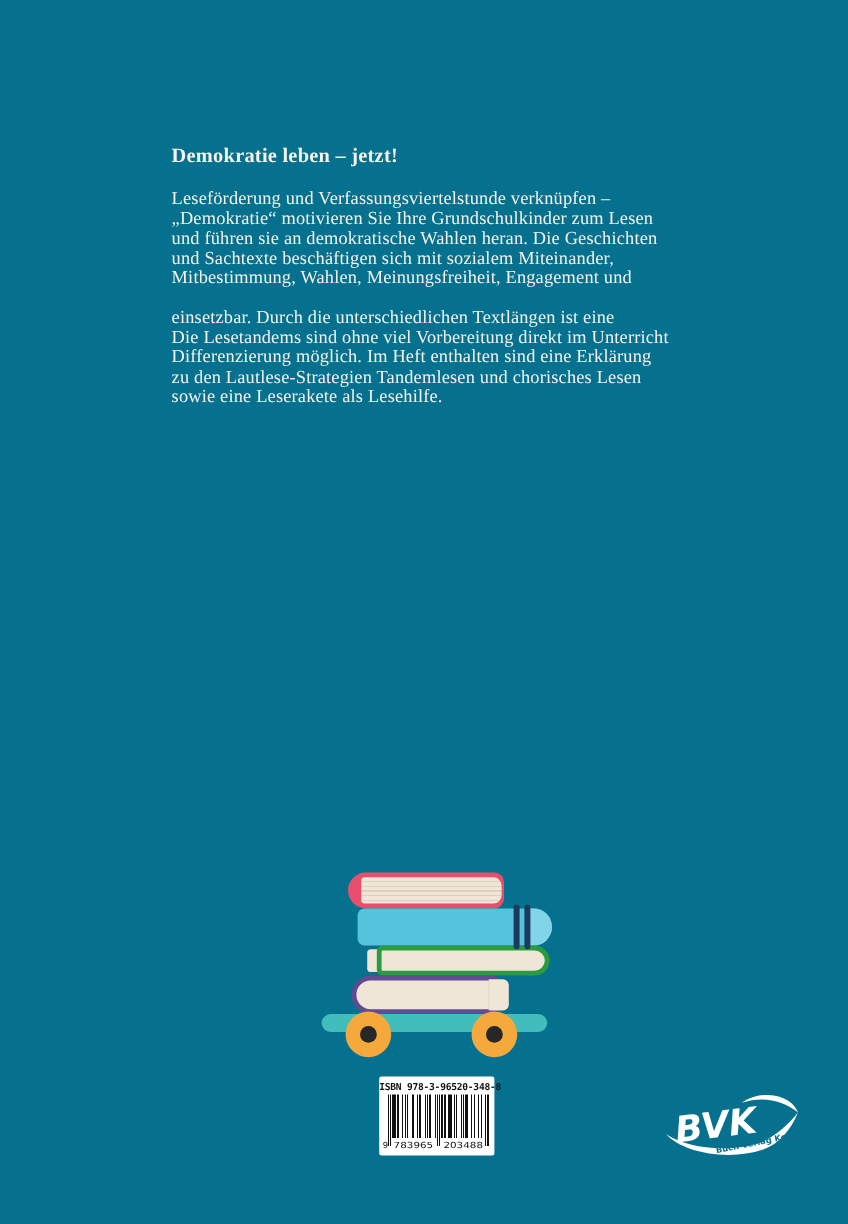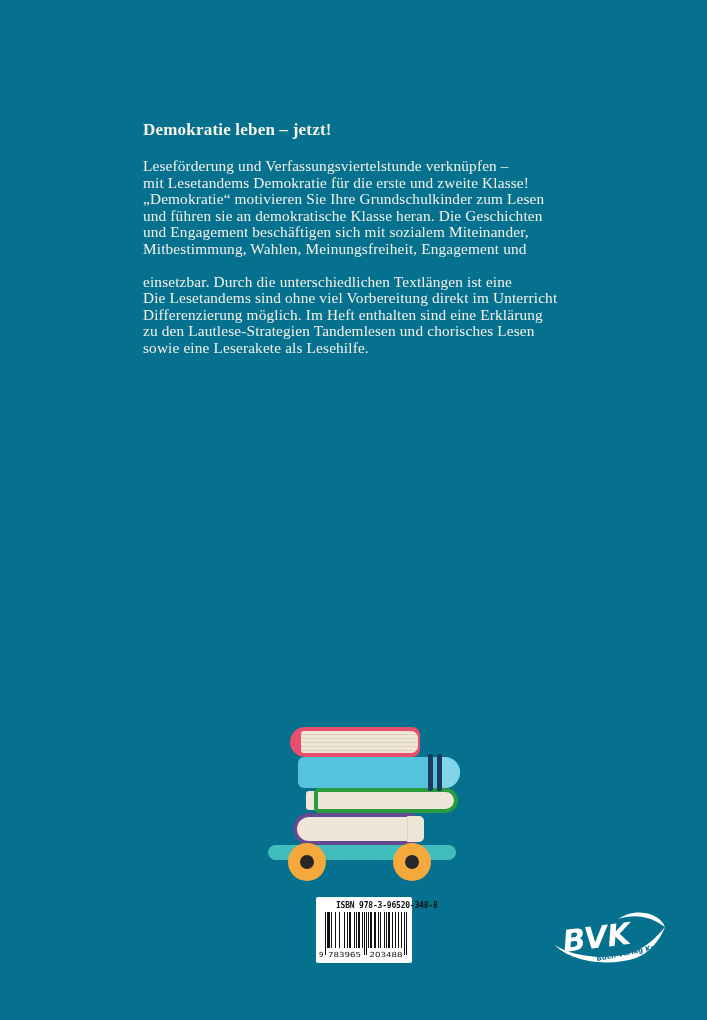--- a/index.html
+++ b/index.html
@@ -56,40 +56,39 @@
            background:var(--wheel-orange); z-index:2; }
   .wheel .hub { position:absolute; left:12px; top:12px; width:14px; height:14px;
            border-radius:50%; background:var(--wheel-hub); }
   .wheel1 { left:20px; } .wheel2 { left:125px; }
 
   
   .barcode-box { position:absolute; left:316px; top:897px; width:96px; height:66px;
            background:#ffffff; border-radius:2px; }
   .isbn-label { font-family:"DejaVu Sans Mono", monospace; font-weight:bold;
            font-size:8px; color:var(--barcode-ink); text-align:center;
-           padding-top:4px; letter-spacing:-0.2px; white-space:nowrap;margin-left:20px; }
+           padding-top:4px; letter-spacing:-0.2px; white-space:nowrap; }
   .bars-wrap { margin:2px auto 0 auto; width:92px; height:46px; }
 
   
   .logo { position:absolute; left:554px; top:912px; width:112px; height:58px; }
 </style>
 </head>
 <body>
 
 <div class="cover">
 
   <div class="text-block">
     <h1 class="cover-heading">Demokratie leben – jetzt!</h1>
     <div>
         <div class="para">
           <div class="line"><span class="b">Leseförderung</span><span> und </span><span class="b">Verfassungsviertelstunde</span><span> verknüpfen –</span></div>
-          <div class="line"><span>mit Lesetandems Demokratie für die erste und zweite Klasse!</span></div>
           <div class="line"><span>„Demokratie“ motivieren Sie Ihre Grundschulkinder zum Lesen</span></div>
-          <div class="line"><span>und führen sie an </span><span class="b">demokratische Klasse</span><span> heran. Die Geschichten</span></div>
-          <div class="line"><span>und Engagement beschäftigen sich mit </span><span class="b">sozialem Miteinander,</span></div>
+          <div class="line"><span>und führen sie an </span><span class="b">demokratische Wahlen</span><span> heran. Die Geschichten</span></div>
+          <div class="line"><span>und Sachtexte beschäftigen sich mit </span><span class="b">sozialem Miteinander,</span></div>
           <div class="line"><span class="b">Mitbestimmung, Wahlen, Meinungsfreiheit, Engagement</span><span> und</span></div>
         </div>
         <div class="para">
           <div class="line"><span>einsetzbar. Durch die unterschiedlichen Textlängen ist eine</span></div>
           <div class="line"><span>Die Lesetandems sind ohne viel Vorbereitung direkt im Unterricht</span></div>
           <div class="line"><span>Differenzierung möglich. Im Heft enthalten sind eine Erklärung</span></div>
           <div class="line"><span>zu den Lautlese-Strategien </span><span class="b">Tandemlesen</span><span> und </span><span class="b">chorisches Lesen</span></div>
           <div class="line"><span>sowie eine Leserakete als Lesehilfe.</span></div>
         </div>
       </div>

